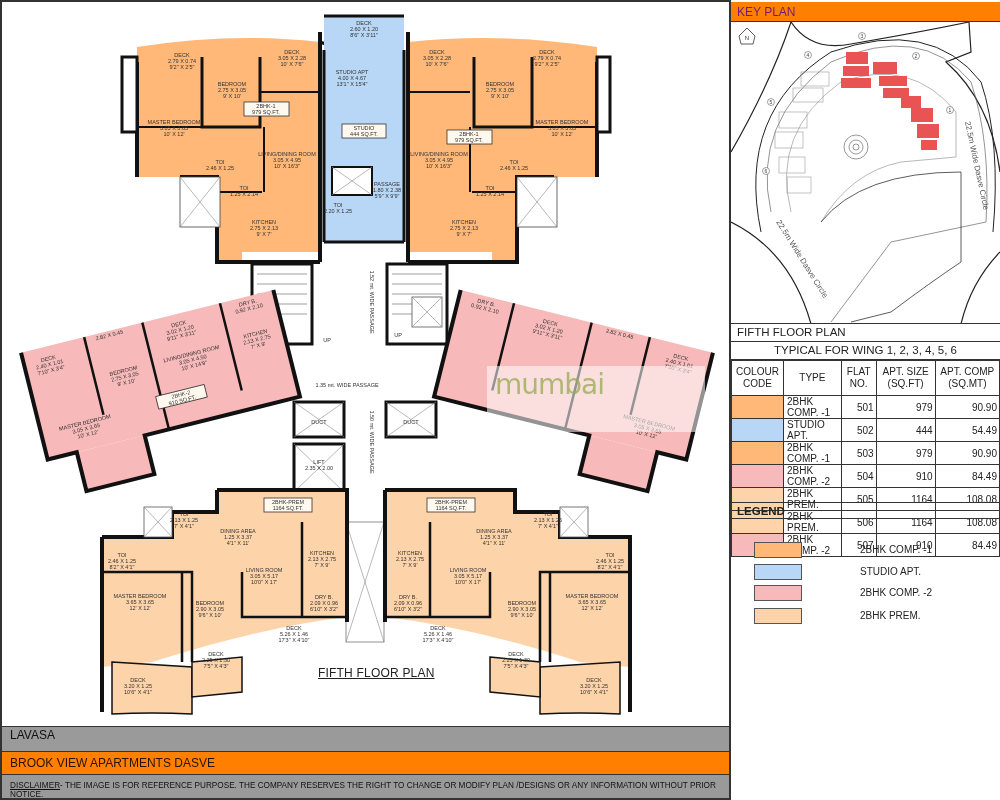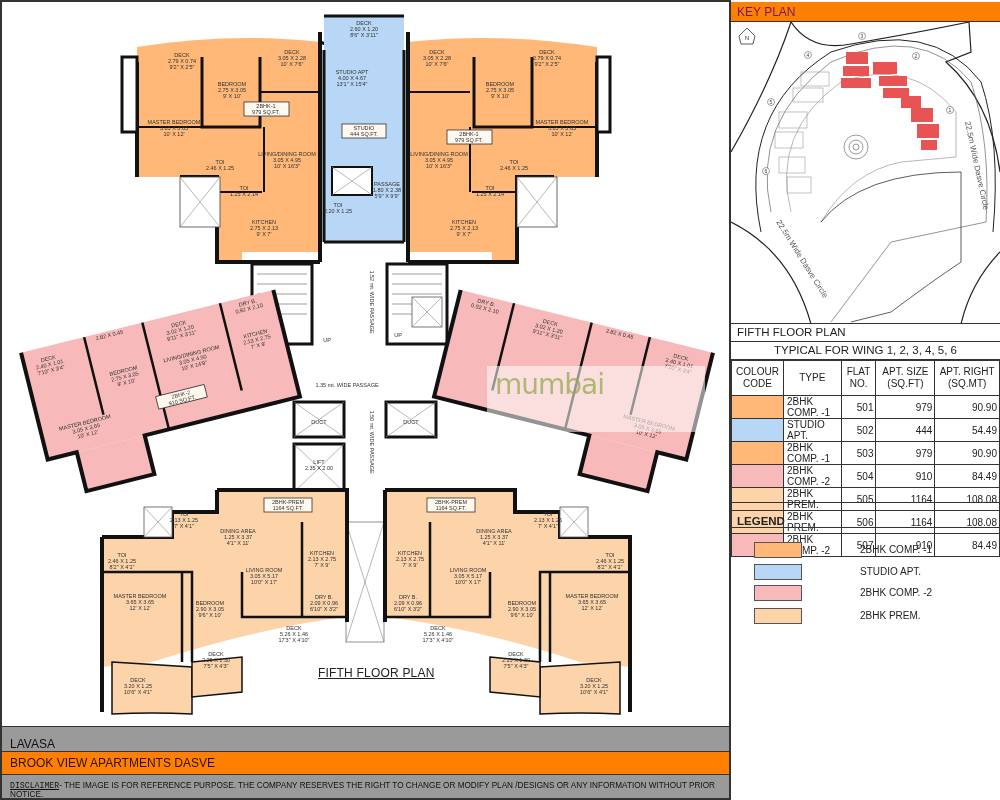--- a/index.html
+++ b/index.html
@@ -22,32 +22,32 @@
   
   .right-panel { position: absolute; left: 729px; top: 0; width: 271px; height: 800px; border-left: 2px solid #333; background: #fff; }
   .key-plan-header { position: absolute; left: 0; top: 2px; width: 269px; height: 20px; background: #ff8000; border-bottom: 1px solid #333; font-size: 12px; padding: 3px 6px; color: #701a75; }
   .key-plan-map { position: absolute; left: 0; top: 22px; width: 269px; height: 302px; border-bottom: 1px solid #333; overflow: hidden; }
   .section-label { position: absolute; left: 0; width: 269px; height: 18px; border-bottom: 1px solid #333; font-size: 11.5px; padding: 2px 6px; color: #222; }
   table.units { position: absolute; left: 0; top: 360px; width: 269px; border-collapse: collapse; font-size: 10px; }
   table.units th { font-weight: normal; border: 1px solid #333; padding: 2px 1px; text-align: center; line-height: 12px; height: 35px; }
   table.units td { border: 1px solid #333; height: 16.4px; text-align: right; padding: 0 2px; }
   table.units td.type { text-align: left; padding-left: 3px; }
   table.units td.swatch { width: 52px; }
-  .legend-header { position: absolute; left: 0; top: 502px; width: 269px; height: 17px; border-bottom: 1px solid #333; font-size: 11.5px; font-weight: bold; padding: 12px 6px; border-top: 1px solid #333; }
+  .legend-header { position: absolute; left: 0; top: 502px; width: 269px; height: 17px; border-bottom: 1px solid #333; font-size: 11.5px; font-weight: bold; padding: 2px 6px; border-top: 1px solid #333; }
   .legend-list { position: absolute; left: 0; top: 519px; width: 269px; height: 206px; }
   .legend-item { position: absolute; left: 23px; height: 16px; width: 240px; }
   .legend-item .sw { position: absolute; left: 0; top: 0; width: 48px; height: 16px; border: 1px solid #555; }
   .legend-item .lbl { position: absolute; left: 106px; top: 2px; font-size: 10px; color: #222; }
 
   
   .footer-row { position: absolute; left: 2px; width: 727px; border-top: 1px solid #333; }
-  .footer-location { top: 726px; height: 25px; background: #9a9a9a; font-size: 12px; padding: 10px 8px; color: #111; }
+  .footer-location { top: 726px; height: 25px; background: #9a9a9a; font-size: 12px; padding: 1px 8px; color: #111; }
   .footer-project { top: 751px; height: 23px; background: #ff8000; font-size: 12px; padding: 4px 8px; color: #2a1200; }
   .footer-disclaimer { top: 774px; height: 24px; background: #9a9a9a; font-size: 8.2px; padding: 6px 8px; color: #111; }
-  .footer-disclaimer u { text-decoration: underline; font-family: Liberation Mono, monospace; }
+  .footer-disclaimer u { text-decoration: underline; }
 </style>
 </head>
 <body>
 
 <div class="frame"></div>
 
 <div class="plan-area">
   <svg width="727" height="722" viewBox="0 0 727 722">
 
     <g>
@@ -404,21 +404,21 @@
   <div class="section-label" style="top:324px;">FIFTH FLOOR PLAN</div>
   <div class="section-label" style="top:342px;text-align:center;">TYPICAL FOR WING 1, 2, 3, 4, 5, 6</div>
 
   <table class="units">
     <thead>
       <tr>
         <th>COLOUR CODE</th>
         <th>TYPE</th>
         <th>FLAT NO.</th>
         <th>APT. SIZE (SQ.FT)</th>
-        <th>APT. RIGHT (SQ.MT)</th>
+        <th>APT. COMP (SQ.MT)</th>
       </tr>
     </thead>
     <tbody>
       <tr>
         <td class="swatch" style="background:#ffb877"></td>
         <td class="type">2BHK COMP. -1</td>
         <td>501</td>
         <td>979</td>
         <td>90.90</td>
       </tr>

